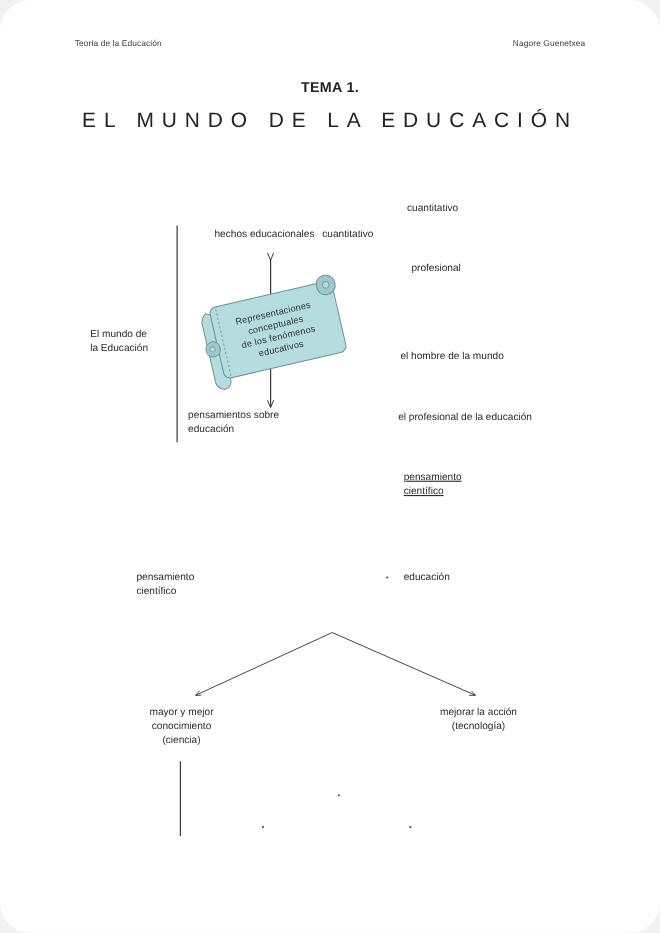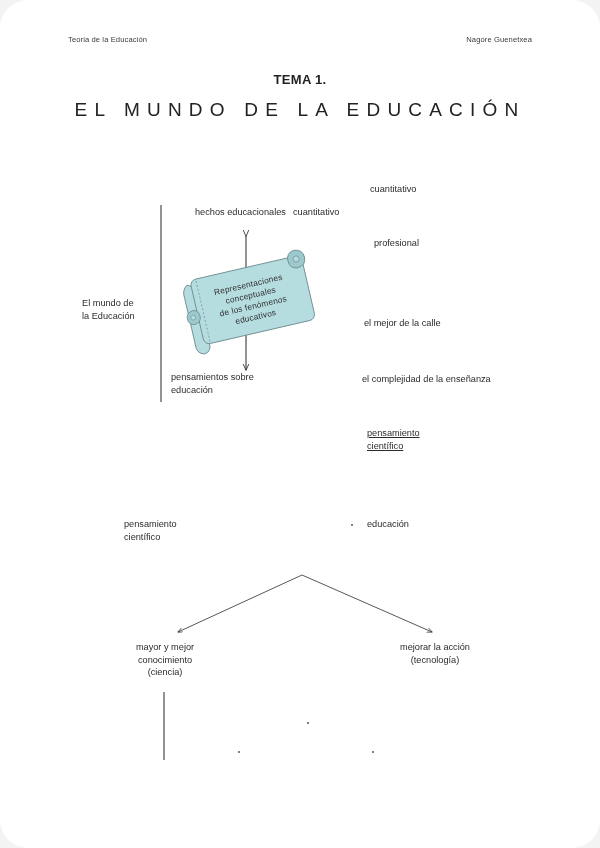--- a/index.html
+++ b/index.html
@@ -168,22 +168,22 @@
       </g>
     </svg>
     <div class="scroll-text">Representaciones
 conceptuales
 de los fenómenos
 educativos</div>
   </div>
 
   <div class="t" style="left:370px; top:183px;text-align:center;">cuantitativo</div>
   <div class="t" style="left:374px; top:237px;">profesional</div>
-  <div class="t" style="left:364px; top:317px;">el mejor de la calle</div>
-  <div class="t" style="left:362px; top:373px;">el complejidad de la enseñanza</div>
+  <div class="t" style="left:364px; top:317px;">el hombre de la mundo</div>
+  <div class="t" style="left:362px; top:373px;">el profesional de la educación</div>
 
   <div class="t u" style="left:367px; top:427px;">pensamiento
 científico</div>
 
   <div class="t" style="left:124px; top:518px;">pensamiento
 científico</div>
 
   <span class="dot" style="left:351px; top:524px;"></span>
   <div class="t" style="left:367px; top:518px;">educación</div>
 

